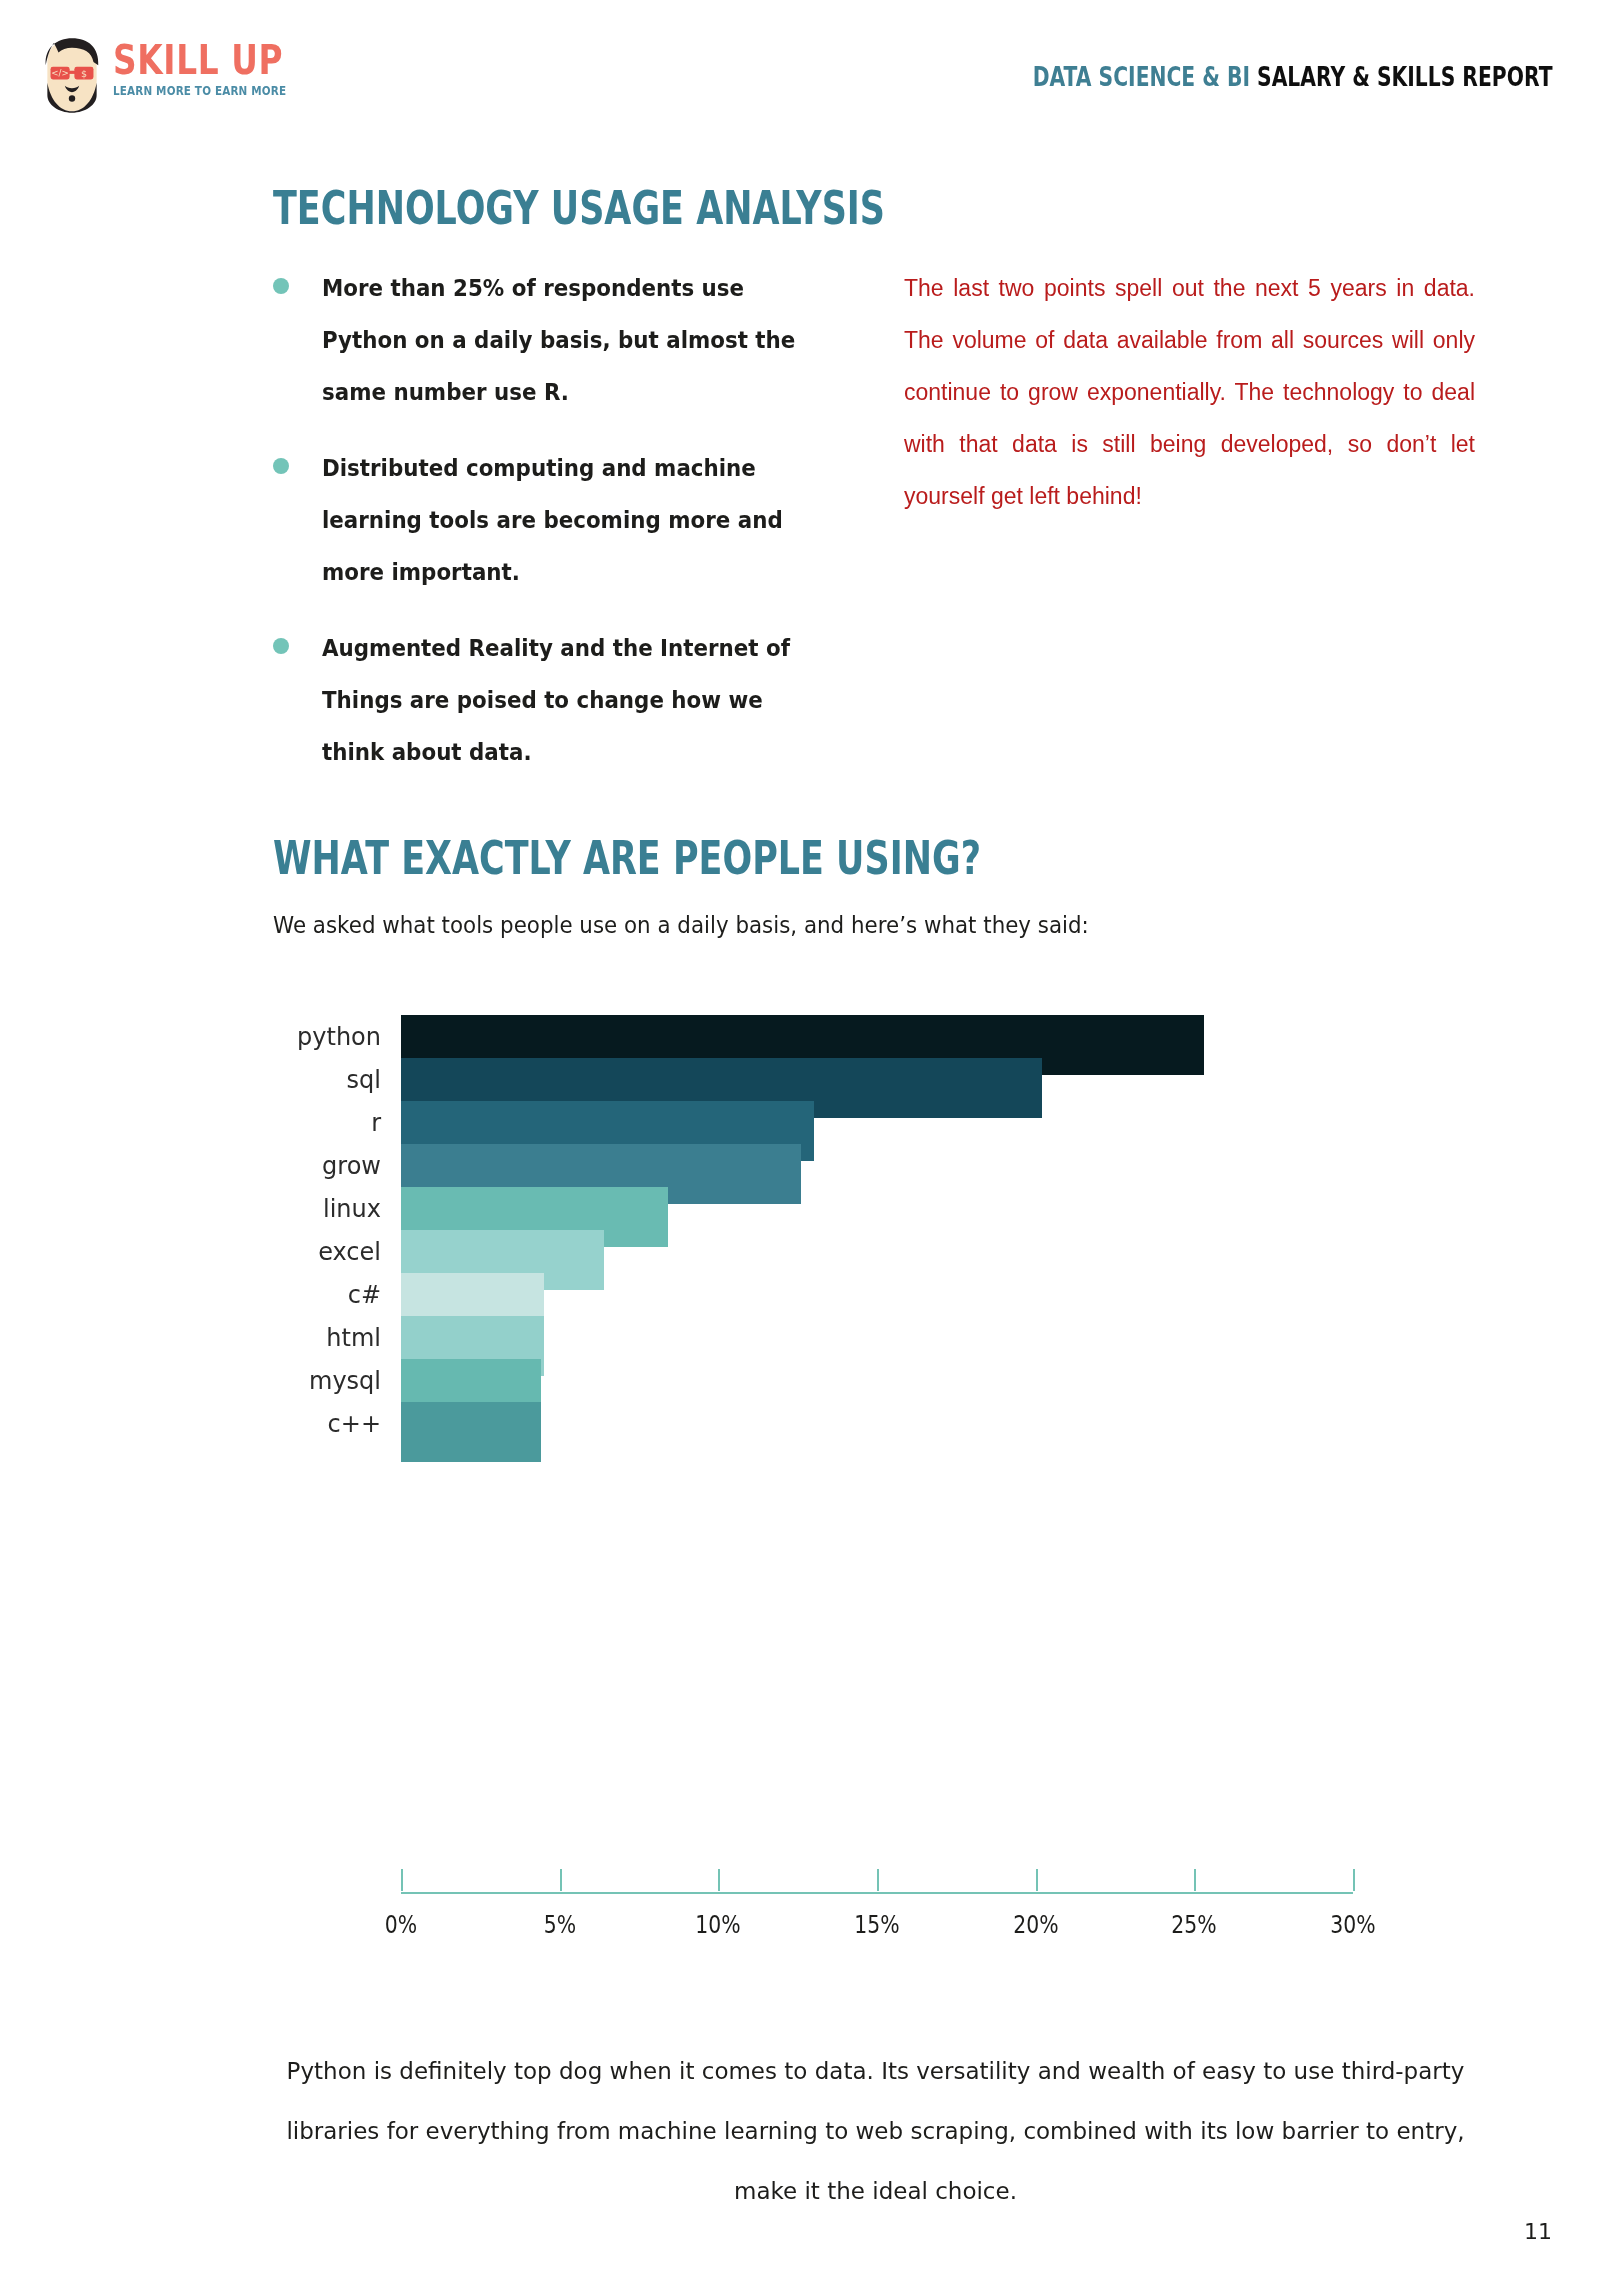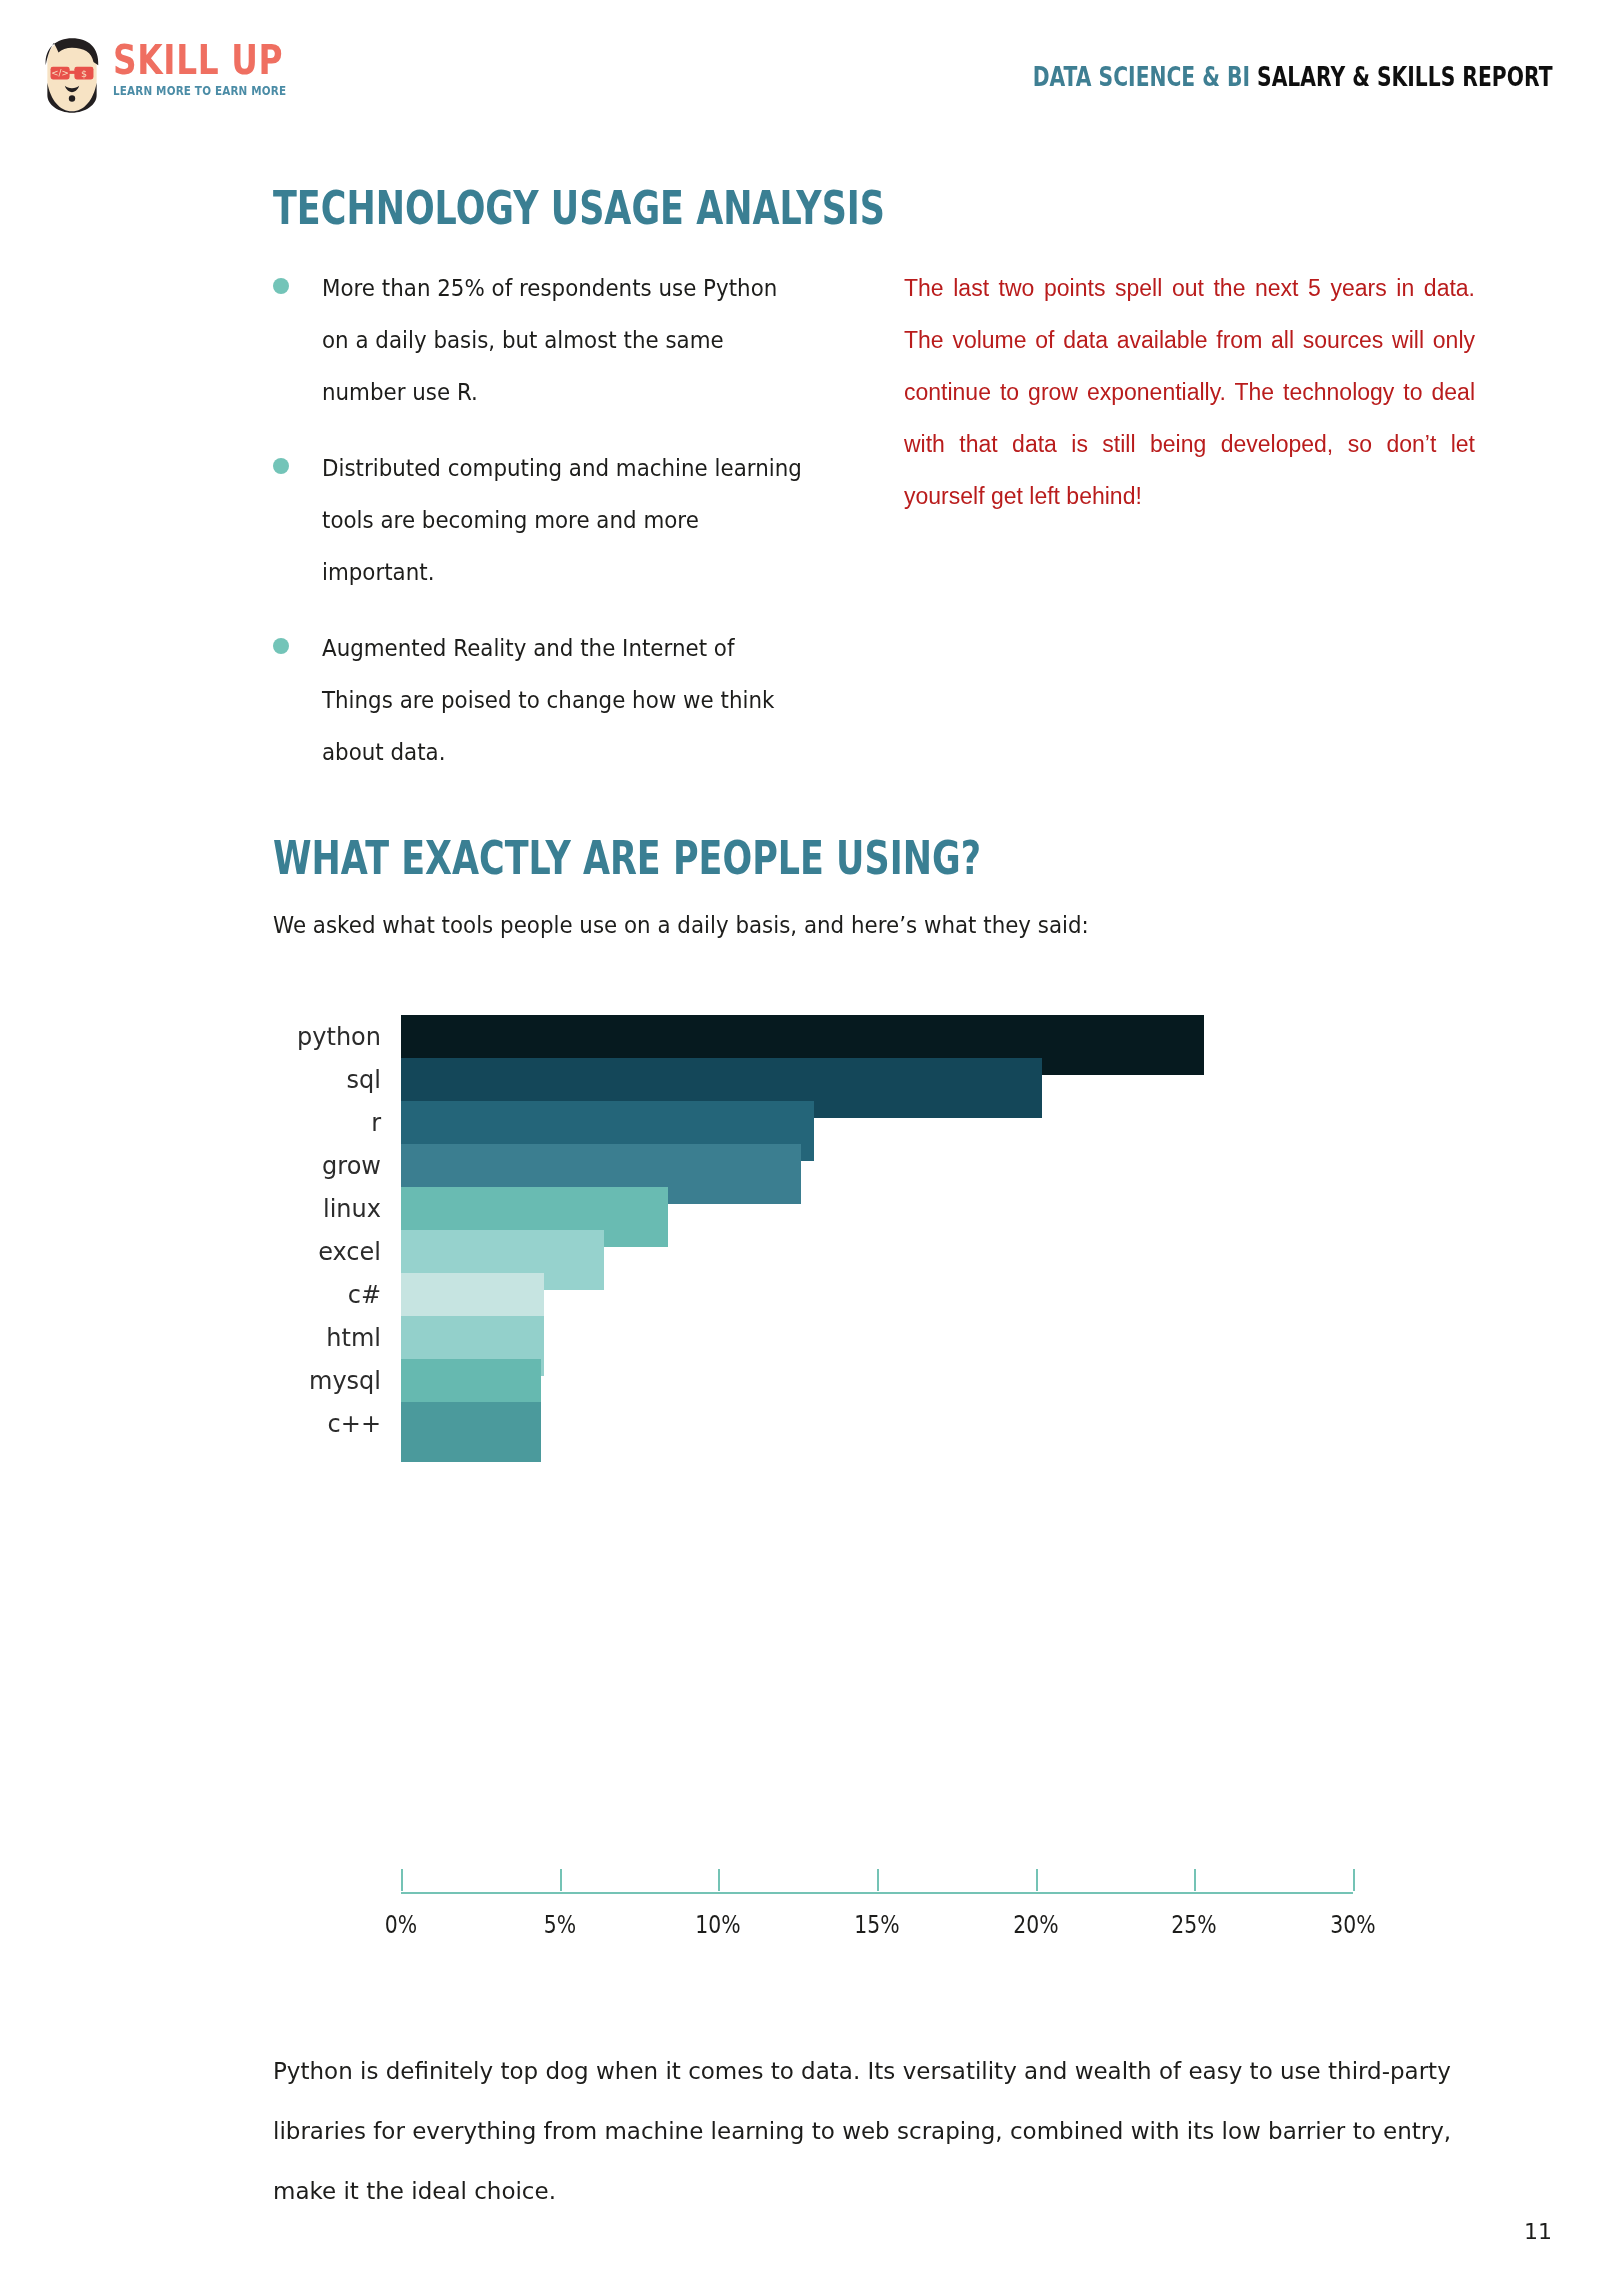--- a/index.html
+++ b/index.html
@@ -84,20 +84,21 @@
   }
   #heading-tech { left: 273px; top: 181px; }
   #heading-using { left: 273px; top: 831px; }
 
   
   .bullets {
     position: absolute;
     left: 273px;
     top: 262px;
     width: 571px;
+    font-weight: bold;
   }
   .bullet-item {
     position: relative;
     display: flex;
     margin-bottom: 24px;
   }
   .bullet-dot {
     flex: 0 0 auto;
     width: 16px; height: 16px;
     border-radius: 50%;
@@ -205,21 +206,21 @@
   
   .closing {
     position: absolute;
     left: 273px;
     top: 2041px;
     width: 1205px;
     font-family: "DejaVu Sans", sans-serif;
     font-size: 23px;
     line-height: 60px;
     color: #1d1d1b;
-    text-align: left;
+    text-align: center;
   }
 
   
   .page-number {
     position: absolute;
     right: 71px;
     top: 2219px;
     font-family: "DejaVu Sans", sans-serif;
     font-size: 22px;
     color: #1d1d1b;

